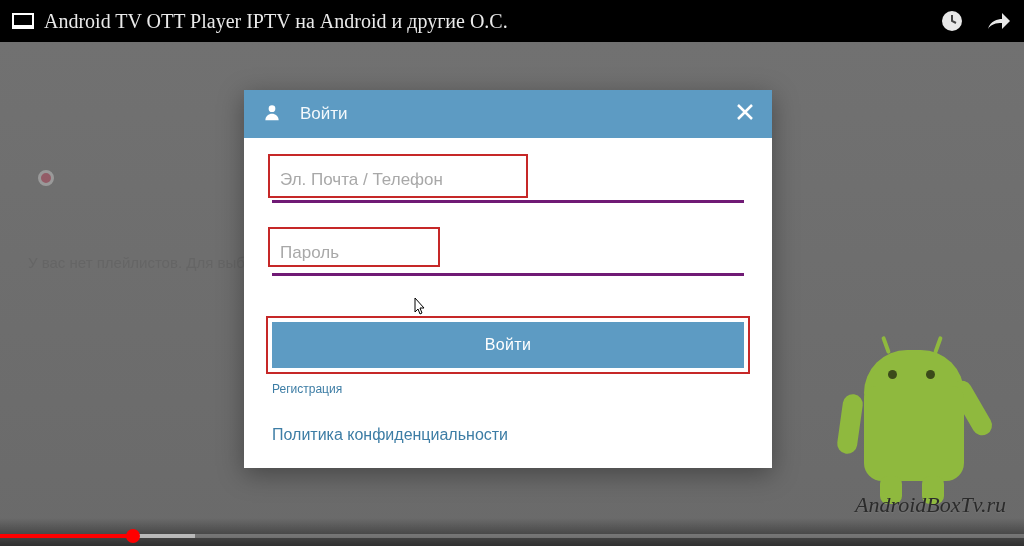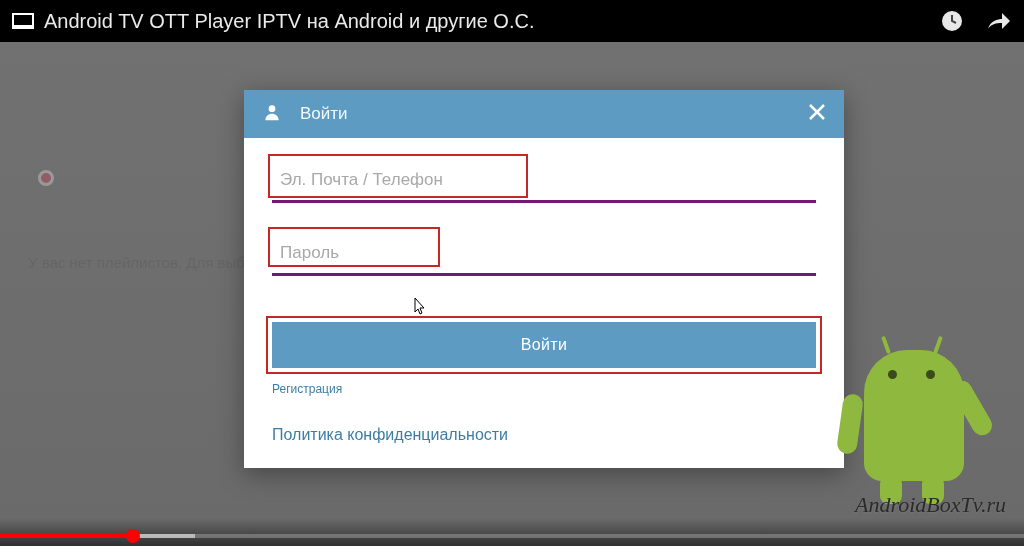--- a/index.html
+++ b/index.html
@@ -13,20 +13,21 @@
 }
 
 
 .title-bar {
   background: #000;
   height: 42px;
   display: flex;
   align-items: center;
   padding: 0 12px;
   color: #fff;
+  font-family: Liberation Serif, serif;
 }
 .title-bar .monitor-icon {
   width: 22px;
   height: 16px;
   border: 2px solid #fff;
   border-bottom-width: 4px;
   margin-right: 10px;
   position: relative;
 }
 .title-bar .title-text {
@@ -75,21 +76,21 @@
   font-size: 15px;
   color: #555;
   opacity: 0.35;
 }
 
 
 .modal {
   position: absolute;
   left: 244px;
   top: 48px;
-  width: 600px;
+  width: 528px;
   background: #fff;
   box-shadow: 0 6px 24px rgba(0,0,0,0.35);
 }
 .modal-header {
   background: #5d9bc3;
   height: 48px;
   display: flex;
   align-items: center;
   padding: 0 18px;
   color: #fff;

